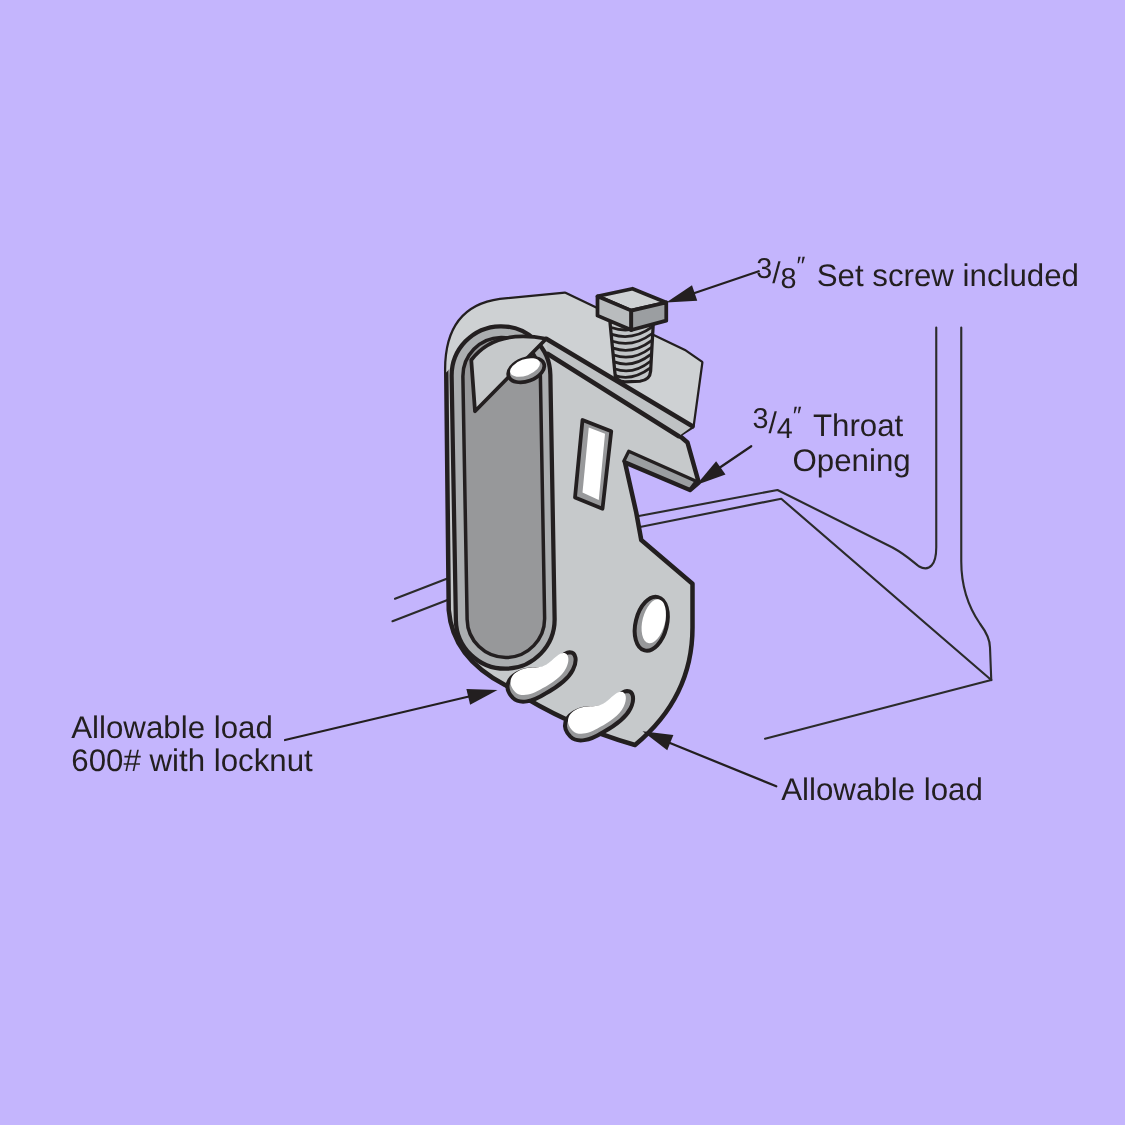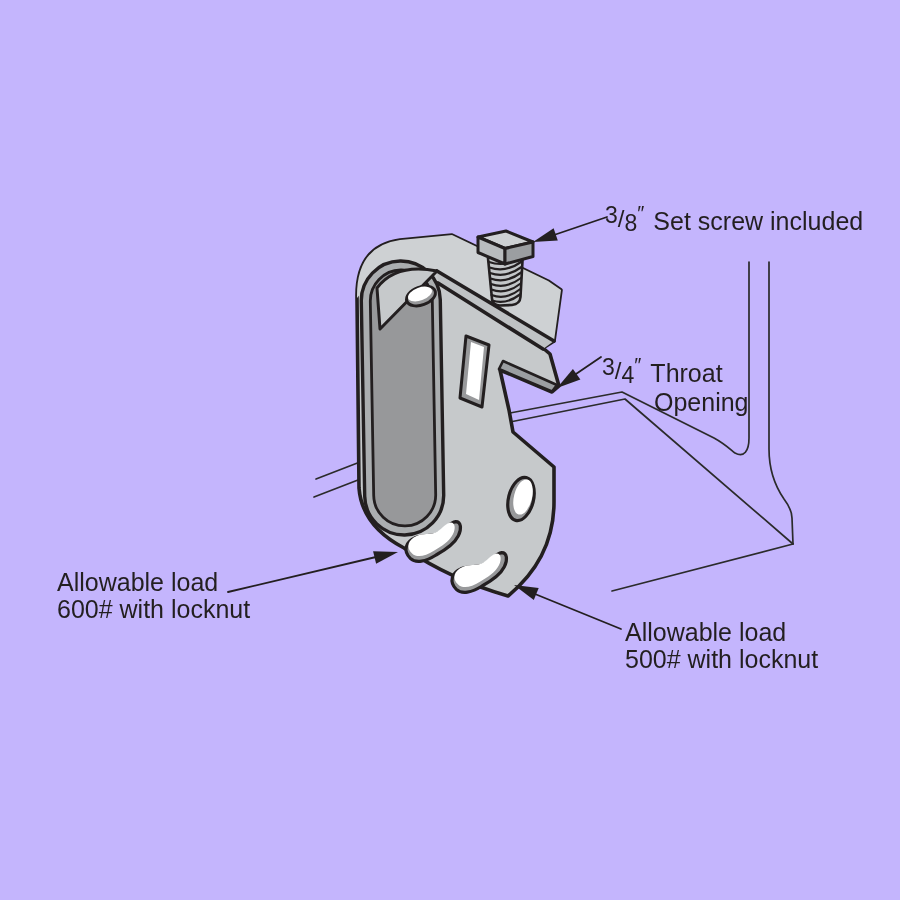--- a/index.html
+++ b/index.html
@@ -5,21 +5,21 @@
   html,body{margin:0;padding:0;background:#fff;}
   .stage{position:relative;width:900px;height:900px;background:#c4b5fd;overflow:hidden;
          font-family:"Liberation Sans",sans-serif;}
   .stage svg{position:absolute;left:0;top:0;}
   .lbl{position:absolute;color:#231f20;font-size:25px;line-height:27px;white-space:nowrap;}
   .frac-num{font-size:23px;vertical-align:7px;}
   .frac-slash{font-size:24px;vertical-align:3px;}
   .frac-den{font-size:23px;vertical-align:-1px;}
   .inch{font-size:20px;vertical-align:10px;}
   .after-frac{margin-left:9px;}
-  .indent2{margin-left:52px;}
+  .indent2{margin-left:32px;}
 </style>
 </head>
 <body>
 
 <div class="stage">
 
   <svg width="900" height="900" viewBox="0 0 900 900">
     <g fill="none" stroke="#231f20" stroke-linejoin="round" stroke-linecap="round">
 
       <g stroke-width="1.7" stroke="#2b2b2b">
@@ -109,28 +109,27 @@
         <polygon points="398,552 376.1,563.8 373.1,551.2"></polygon>
         <polygon points="514,585 538.7,588 533.8,600.1"></polygon>
       </g>
     </g>
   </svg>
 
   <div class="lbl" style="left:605px;top:200px;">
     <span class="frac-num">3</span><span class="frac-slash">/</span><span class="frac-den">8</span><span class="inch">″</span><span class="after-frac">Set screw included</span>
   </div>
 
-  <div class="lbl" style="left:602px;top:352px;">
+  <div class="lbl" style="left:602px;top:320px;">
     <div><span class="frac-num">3</span><span class="frac-slash">/</span><span class="frac-den">4</span><span class="inch">″</span><span class="after-frac">Throat</span></div>
     <div class="indent2">Opening</div>
   </div>
 
   <div class="lbl" style="left:57px;top:569px;">
     <div>Allowable load</div>
     <div>600# with locknut</div>
   </div>
 
   <div class="lbl" style="left:625px;top:619px;">
     <div>Allowable load</div>
-    <div>500# with locknut</div>
   </div>
 
 </div>
 
 </body></html>

